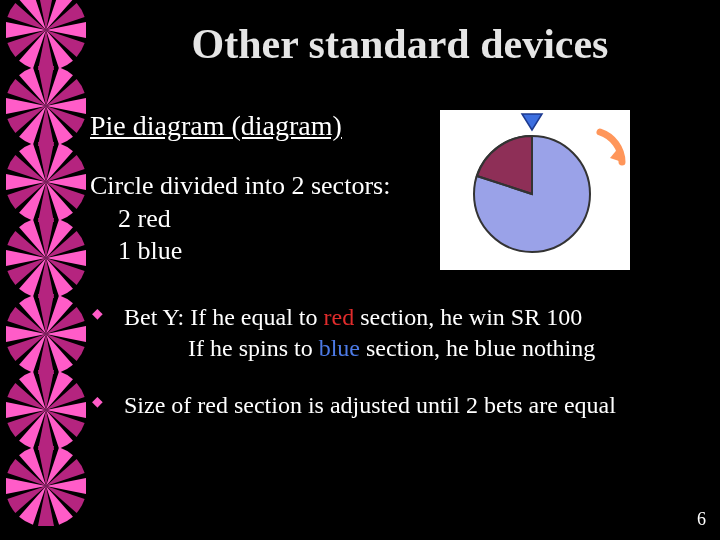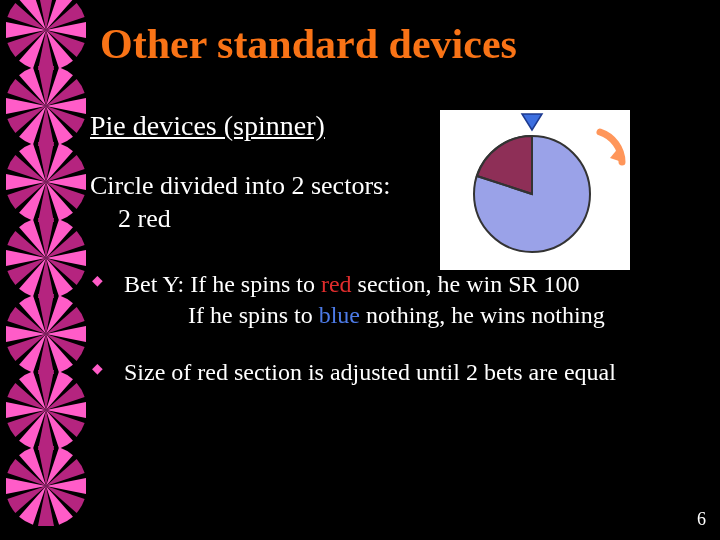--- a/index.html
+++ b/index.html
@@ -22,23 +22,24 @@
     left: 6px;
     width: 80px; height: 80px;
   }
   .ribbon .motif svg { width: 80px; height: 80px; display:block; }
 
   
   .title {
     position: absolute;
     left: 100px; top: 20px;
     width: 600px;
-    color: #f97316;
+    color: #e5e5e5;
     font-size: 42px;
     font-weight: bold;
+    text-align: center;
   }
 
   
   .content {
     position: absolute;
     left: 90px; top: 110px;
     width: 600px;
   }
   .subheading {
     font-size: 28px;
@@ -166,32 +167,33 @@
             <path d="M0 0 L40 -8 A41 41 0 0 1 40 8 Z" fill="#b5247f" transform="rotate(330)"></path>
           </g>
         </g>
       </defs>
     </svg>
 </div>
 
 <h1 class="title">Other standard devices</h1>
 
 <div class="content">
-  <div class="subheading">Pie devices (spinner)</div>
+  <div class="subheading">Pie diagram (diagram)</div>
 
   <div class="intro">
     <span>Circle divided into 2 sectors:</span><br>
     <span class="indent">2 red</span>
+    <span class="indent">1 blue</span>
   </div>
 
   <ul class="bullets">
     <li>
-      <span>Bet Y: If he spins to </span><span class="accent-red">red</span><span> section, he win SR 100</span>
+      <span>Bet Y: If he equal to </span><span class="accent-red">red</span><span> section, he win SR 100</span>
       <span class="sub-indent">
-        <span>If he spins to </span><span class="accent-blue">blue</span><span> nothing, he wins nothing</span>
+        <span>If he spins to </span><span class="accent-blue">blue</span><span> section, he blue nothing</span>
       </span>
     </li>
     <li>
       <span>Size of red section is adjusted until 2 bets are equal</span>
     </li>
   </ul>
 </div>
 
 <div class="pie-wrap">
   <svg viewBox="0 0 190 160">

